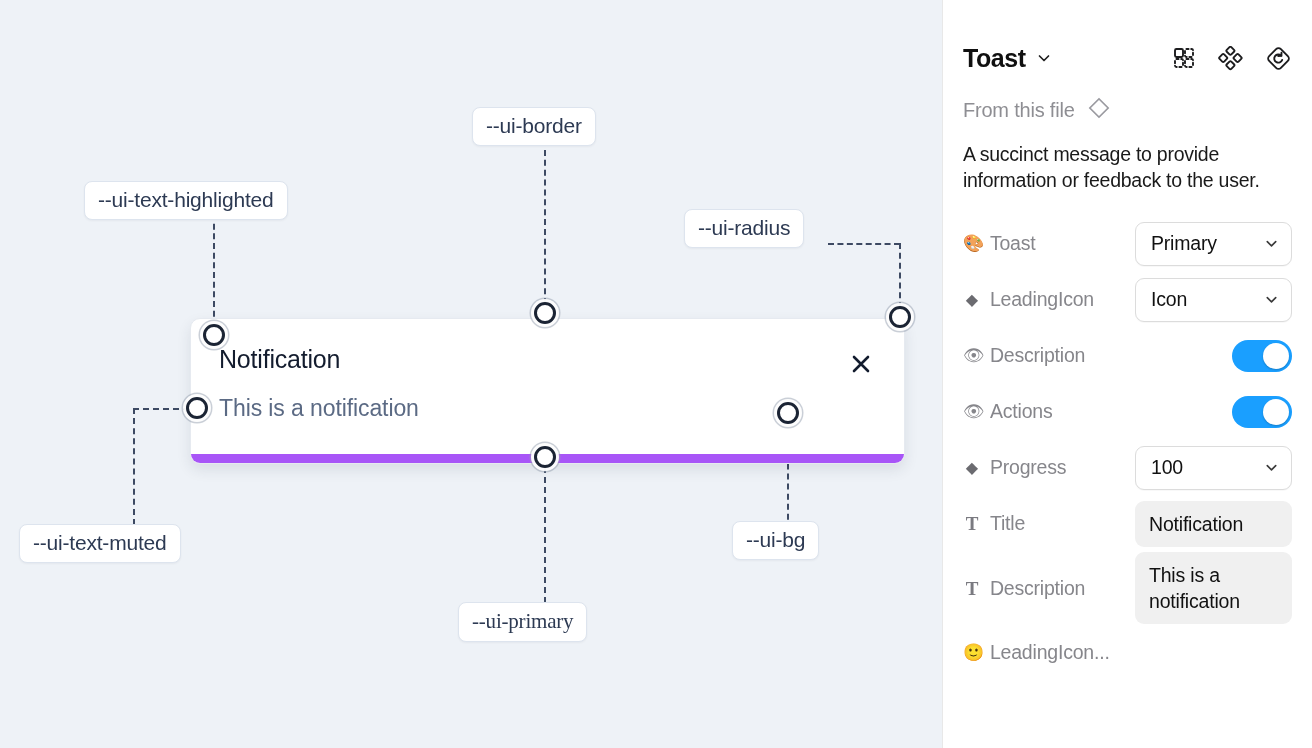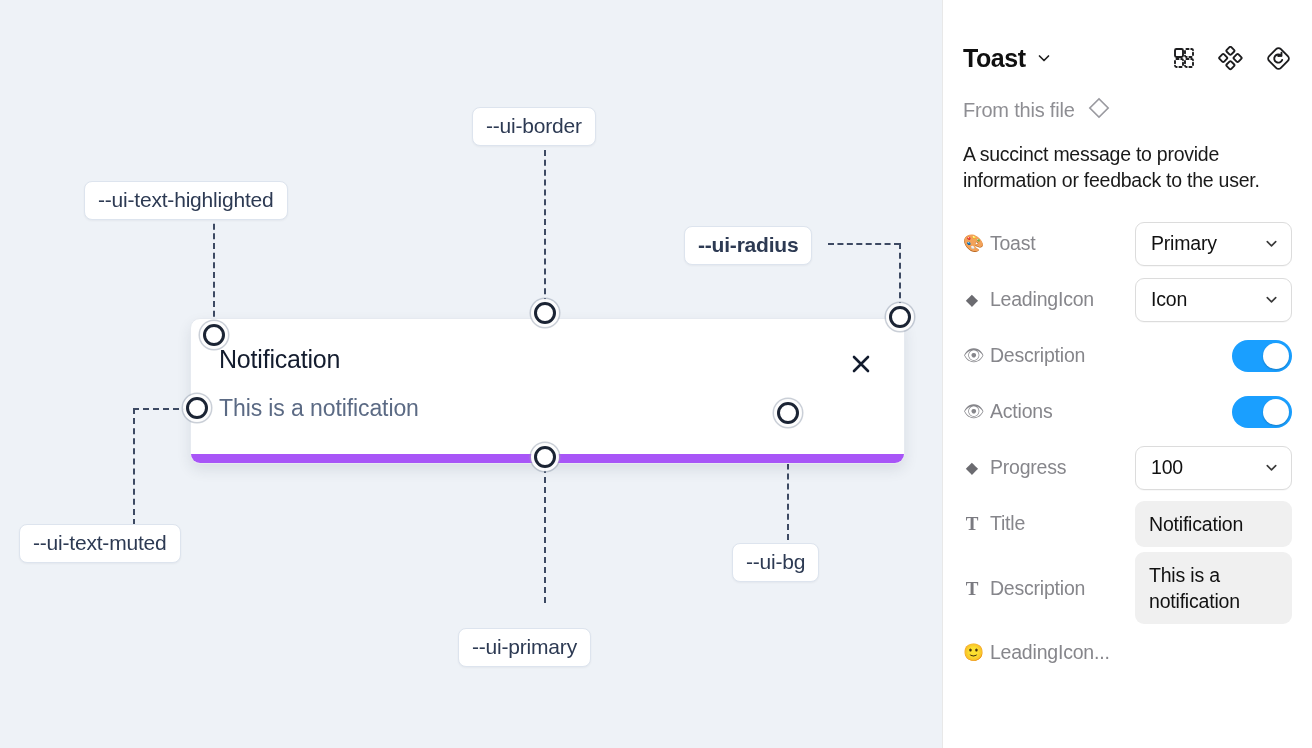--- a/index.html
+++ b/index.html
@@ -223,24 +223,24 @@
 
     <div class="handle" style="left:203px; top:324px;"></div>
     <div class="handle" style="left:534px; top:302px;"></div>
     <div class="handle" style="left:889px; top:306px;"></div>
     <div class="handle" style="left:186px; top:397px;"></div>
     <div class="handle" style="left:777px; top:402px;"></div>
     <div class="handle" style="left:534px; top:446px;"></div>
 
     <div class="pill" style="left:84px; top:181px;">--ui-text-highlighted</div>
     <div class="pill" style="left:472px; top:107px;text-align:right;">--ui-border</div>
-    <div class="pill" style="left:684px; top:226px;font-weight:bold;">--ui-radius</div>
+    <div class="pill" style="left:684px; top:209px;">--ui-radius</div>
     <div class="pill" style="left:19px; top:524px;">--ui-text-muted</div>
-    <div class="pill" style="left:458px; top:628px;">--ui-primary</div>
-    <div class="pill" style="left:732px; top:543px;">--ui-bg</div>
+    <div class="pill" style="left:458px; top:602px;font-family:Liberation Serif, serif;">--ui-primary</div>
+    <div class="pill" style="left:732px; top:521px;">--ui-bg</div>
   </div>
 
   <div id="panel">
 
     <div class="panel-header">
       <div class="panel-title">Toast</div>
       <div class="title-chevron">
         <svg width="16" height="16" viewBox="0 0 16 16" fill="none" stroke="#202020" stroke-width="1.7" stroke-linecap="round" stroke-linejoin="round">
           <path d="M3.5 6 L8 10.5 L12.5 6"></path>
         </svg>

